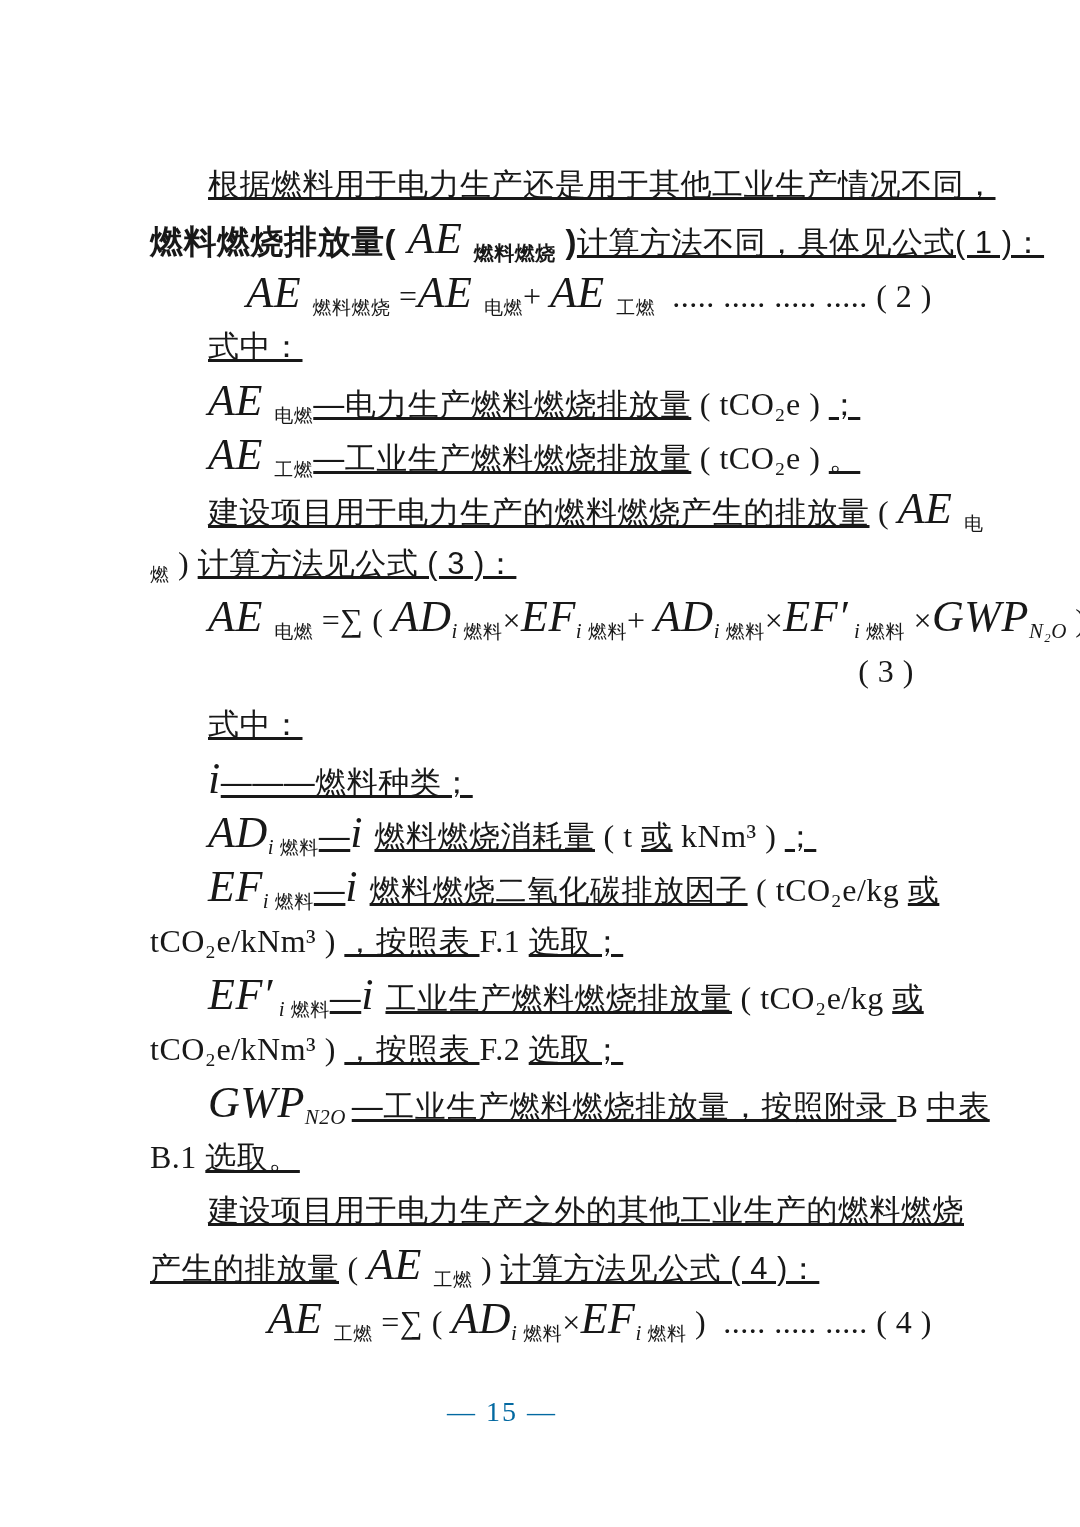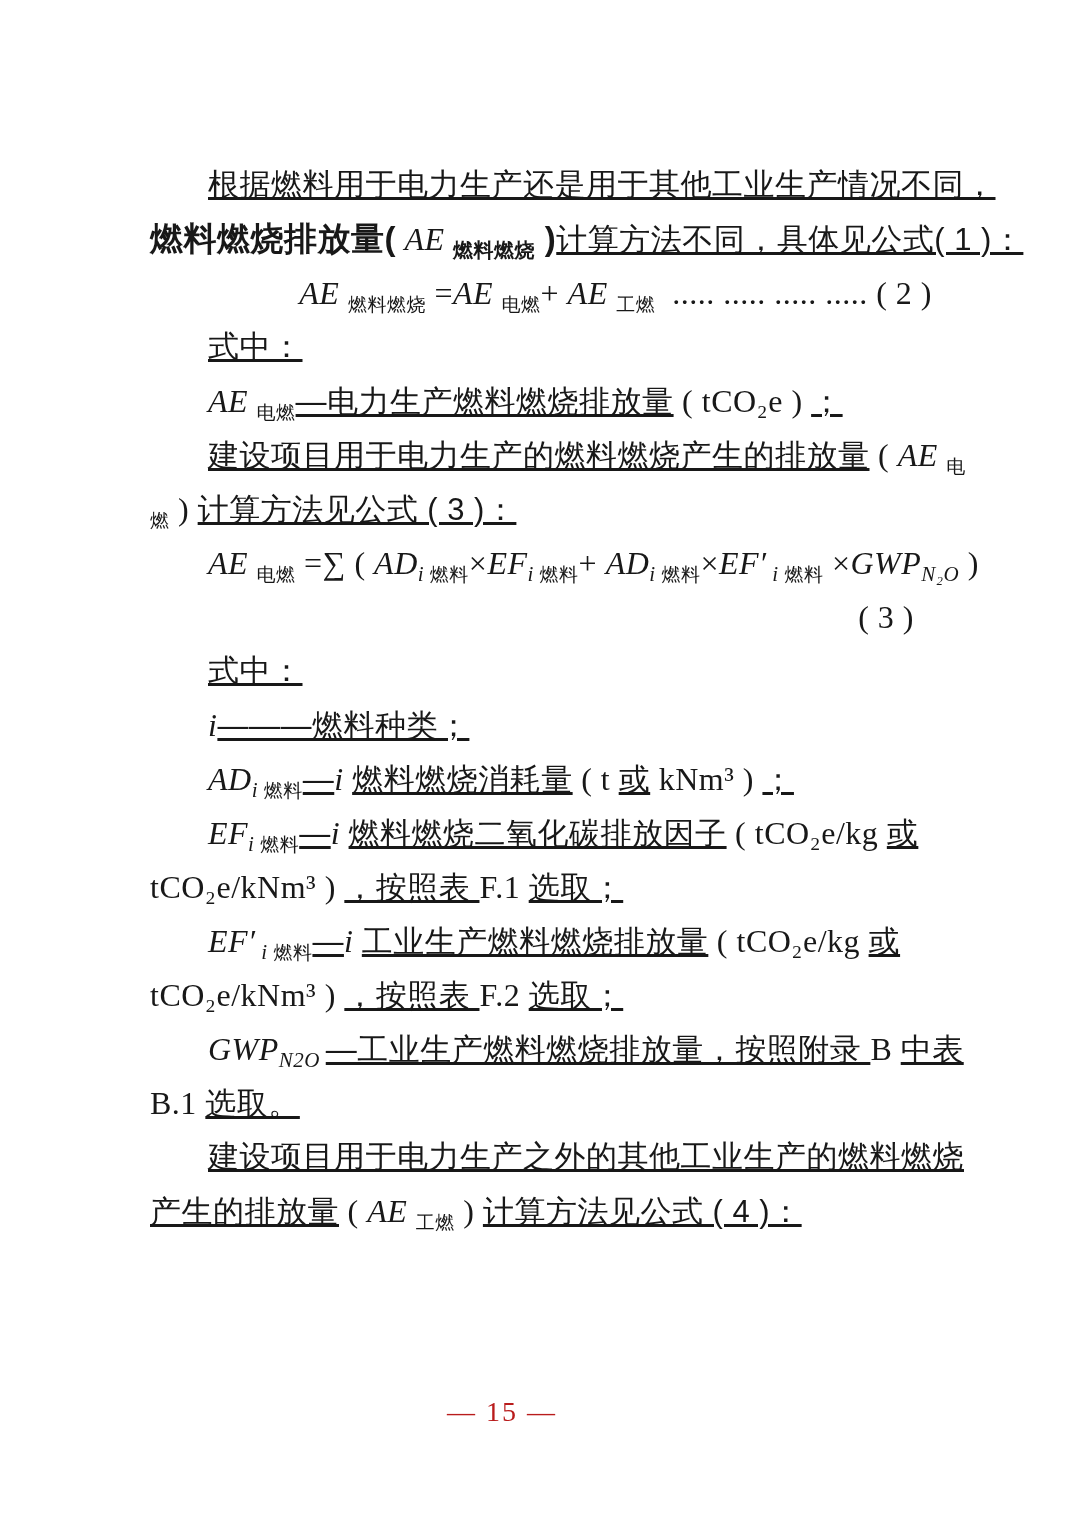--- a/index.html
+++ b/index.html
@@ -14,51 +14,53 @@
   .line{
     font-size:31px;line-height:54px;height:54px;
     white-space:pre;letter-spacing:0.5px;
   }
   .ind{padding-left:58px;}
   .ctr{text-align:right;padding-left:0;}
   .rt{text-align:right;padding-right:18px;}
   
   .sg-c{font-family:"Liberation Sans",sans-serif;text-decoration:underline;}
   .sg-cb{font-family:Liberation Sans, sans-serif;font-weight:bold;font-size:33px;}
-  .sg-v{font-family:"Liberation Serif",serif;font-style:italic;font-size:32px;}
+  .sg-v{font-family:"Liberation Serif",serif;font-style:italic;font-size:44px;}
   .sg-r{font-family:"Liberation Serif",serif;font-size:32px;}
   .sg-s{font-family:"Liberation Sans",sans-serif;font-size:19px;vertical-align:-7px;}
   .sg-sb{font-family:"Liberation Sans",sans-serif;font-weight:bold;font-size:20px;vertical-align:-7px;}
   .sg-si{font-family:"Liberation Serif",serif;font-style:italic;font-size:21px;vertical-align:-7px;}
   .footer{
     position:absolute;left:0;top:1396px;width:1004px;
     text-align:center;font-family:"Liberation Serif",serif;
-    font-size:28px;color:#b91c1c;letter-spacing:2px;
+    font-size:28px;color:#0369a1;letter-spacing:2px;
   }
 </style>
 </head>
 <body>
 
 <div class="page">
   <div class="doc">
       <div class="line ind"><span class="sg-c">根据燃料用于电力生产还是用于其他工业生产情况不同，</span></div>
       <div class="line"><span class="sg-cb">燃料燃烧排放量(</span><span class="sg-v"> AE </span><span class="sg-sb">燃料燃烧</span><span class="sg-cb"> )</span><span class="sg-c">计算方法不同，具体见公式( 1 )：</span></div>
       <div class="line ctr"><span class="sg-v">AE </span><span class="sg-s">燃料燃烧</span><span class="sg-r"> =</span><span class="sg-v">AE </span><span class="sg-s">电燃</span><span class="sg-r">+ </span><span class="sg-v">AE </span><span class="sg-s">工燃</span><span class="sg-r">  ..... ..... ..... ..... ( 2 )</span></div>
       <div class="line ind"><span class="sg-c">式中：</span></div>
       <div class="line ind"><span class="sg-v">AE </span><span class="sg-s">电燃</span><span class="sg-c">—电力生产燃料燃烧排放量</span><span class="sg-r"> ( tCO₂e ) </span><span class="sg-c">；</span></div>
+      <div class="line ind"><span class="sg-v">AE </span><span class="sg-s">工燃</span><span class="sg-c">—工业生产燃料燃烧排放量</span><span class="sg-r"> ( tCO₂e ) </span><span class="sg-c">。</span></div>
       <div class="line ind"><span class="sg-c">建设项目用于电力生产的燃料燃烧产生的排放量</span><span class="sg-r"> ( </span><span class="sg-v">AE </span><span class="sg-s">电</span></div>
       <div class="line"><span class="sg-s">燃</span><span class="sg-r"> ) </span><span class="sg-c">计算方法见公式 ( 3 )：</span></div>
       <div class="line ind"><span class="sg-v">AE </span><span class="sg-s">电燃</span><span class="sg-r"> =∑ ( </span><span class="sg-v">AD</span><span class="sg-si">i </span><span class="sg-s">燃料</span><span class="sg-r">×</span><span class="sg-v">EF</span><span class="sg-si">i </span><span class="sg-s">燃料</span><span class="sg-r">+ </span><span class="sg-v">AD</span><span class="sg-si">i </span><span class="sg-s">燃料</span><span class="sg-r">×</span><span class="sg-v">EF′</span><span class="sg-si"> i </span><span class="sg-s">燃料</span><span class="sg-r"> ×</span><span class="sg-v">GWP</span><span class="sg-si">N₂O</span><span class="sg-r"> )</span></div>
       <div class="line rt"><span class="sg-r">( 3 )</span></div>
       <div class="line ind"><span class="sg-c">式中：</span></div>
       <div class="line ind"><span class="sg-v">i</span><span class="sg-c">———燃料种类；</span></div>
       <div class="line ind"><span class="sg-v">AD</span><span class="sg-si">i </span><span class="sg-s">燃料</span><span class="sg-c">—</span><span class="sg-v">i </span><span class="sg-c">燃料燃烧消耗量</span><span class="sg-r"> ( t </span><span class="sg-c">或</span><span class="sg-r"> kNm³ ) </span><span class="sg-c">；</span></div>
       <div class="line ind"><span class="sg-v">EF</span><span class="sg-si">i </span><span class="sg-s">燃料</span><span class="sg-c">—</span><span class="sg-v">i </span><span class="sg-c">燃料燃烧二氧化碳排放因子</span><span class="sg-r"> ( tCO₂e/kg </span><span class="sg-c">或</span></div>
       <div class="line"><span class="sg-r">tCO₂e/kNm³ ) </span><span class="sg-c">，按照表 </span><span class="sg-r">F.1 </span><span class="sg-c">选取；</span></div>
       <div class="line ind"><span class="sg-v">EF′</span><span class="sg-si"> i </span><span class="sg-s">燃料</span><span class="sg-c">—</span><span class="sg-v">i </span><span class="sg-c">工业生产燃料燃烧排放量</span><span class="sg-r"> ( tCO₂e/kg </span><span class="sg-c">或</span></div>
       <div class="line"><span class="sg-r">tCO₂e/kNm³ ) </span><span class="sg-c">，按照表 </span><span class="sg-r">F.2 </span><span class="sg-c">选取；</span></div>
       <div class="line ind"><span class="sg-v">GWP</span><span class="sg-si">N2O </span><span class="sg-c">—工业生产燃料燃烧排放量，按照附录 </span><span class="sg-r">B </span><span class="sg-c">中表</span></div>
       <div class="line"><span class="sg-r">B.1 </span><span class="sg-c">选取。</span></div>
       <div class="line ind"><span class="sg-c">建设项目用于电力生产之外的其他工业生产的燃料燃烧</span></div>
       <div class="line"><span class="sg-c">产生的排放量</span><span class="sg-r"> ( </span><span class="sg-v">AE </span><span class="sg-s">工燃</span><span class="sg-r"> ) </span><span class="sg-c">计算方法见公式 ( 4 )：</span></div>
+      <div class="line ctr"><span class="sg-v">AE </span><span class="sg-s">工燃</span><span class="sg-r"> =∑ ( </span><span class="sg-v">AD</span><span class="sg-si">i </span><span class="sg-s">燃料</span><span class="sg-r">×</span><span class="sg-v">EF</span><span class="sg-si">i </span><span class="sg-s">燃料</span><span class="sg-r"> )  ..... ..... ..... ( 4 )</span></div>
     </div>
   <div class="footer">— 15 —</div>
 </div>
 
 </body></html>

